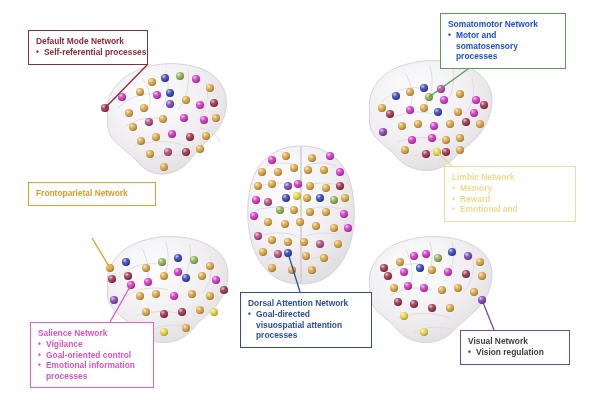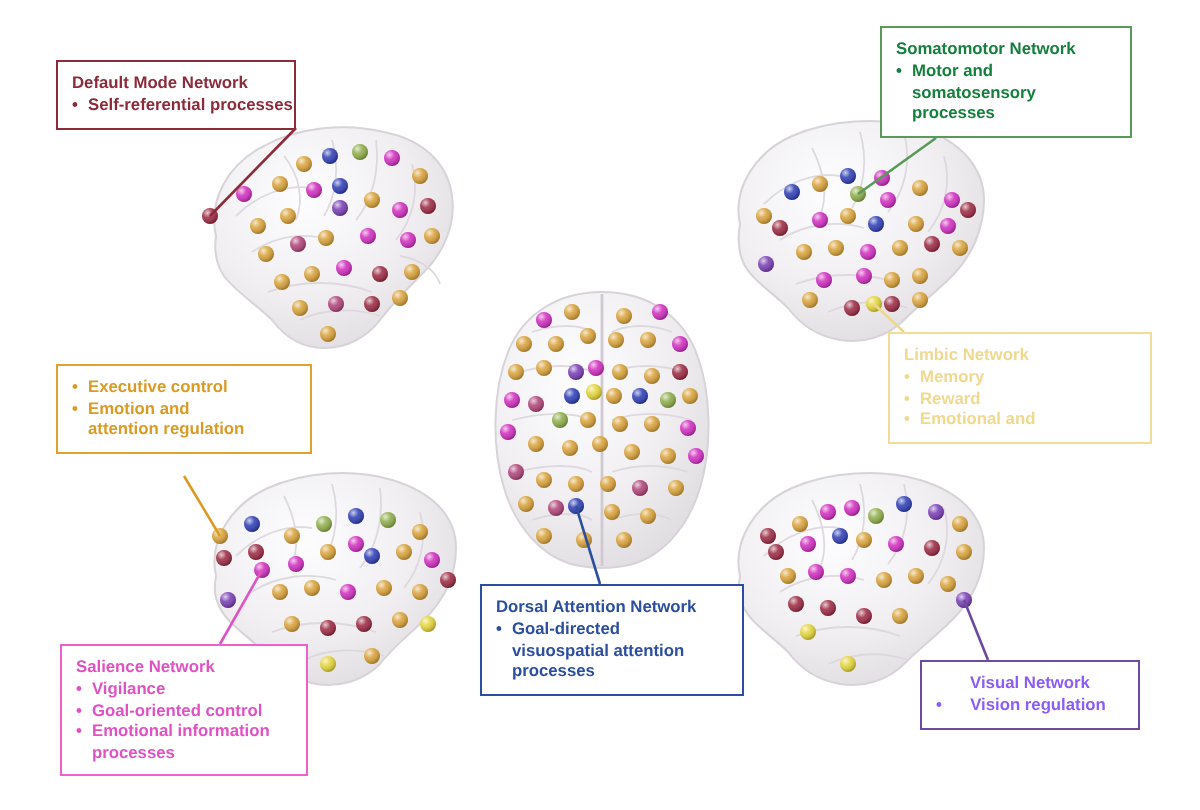--- a/index.html
+++ b/index.html
@@ -50,23 +50,23 @@
     top: 0px;
   }
   .label-list li.cont {
     padding-left: 8px;
   }
 
   
   .box-dmn  { border-color: #8c2b3a; color: #8c2b3a; }
   .box-fpn  { border-color: #e0a22a; color: #d99b25; }
   .box-sal  { border-color: #ef5fd0; color: #e052c4; }
-  .box-som  { border-color: #5a9a58; color: #15803d; }
+  .box-som  { border-color: #5a9a58; color: #1d4ed8; }
   .box-lim  { border-color: #f2dc9a; color: #f0d98f; }
-  .box-vis  { border-color: #6d4a9e; color: #8b5cf6; text-align: center; }
+  .box-vis  { border-color: #6d4a9e; color: #404040; }
   .box-dan  { border-color: #2b4f9e; color: #2b4f9e; }
 
   
   #brain-layer, #connector-layer {
     position: absolute;
     left: 0; top: 0;
     width: 600px; height: 405px;
   }
   #brain-layer { z-index: 10; }
   #connector-layer { z-index: 20; pointer-events: none; }
@@ -551,25 +551,21 @@
   </svg>
 
   <div class="label-box box-dmn" style="left:28px; top:30px; width:120px;">
     <div class="label-title">Default Mode Network</div>
     <ul class="label-list">
       <li class="bulleted">Self-referential processes</li>
     </ul>
   </div>
 
   <div class="label-box box-fpn" style="left:28px; top:182px; width:128px;">
-    <ul class="label-list">
-      <li class="bulleted">Executive control</li>
-      <li class="bulleted">Emotion and</li>
-      <li class="cont">attention regulation</li>
-    </ul>
+    <div class="label-title">Frontoparietal Network</div>
   </div>
 
   <div class="label-box box-sal" style="left:30px; top:322px; width:124px;">
     <div class="label-title">Salience Network</div>
     <ul class="label-list">
       <li class="bulleted">Vigilance</li>
       <li class="bulleted">Goal-oriented control</li>
       <li class="bulleted">Emotional information</li>
       <li class="cont">processes</li>
     </ul>

